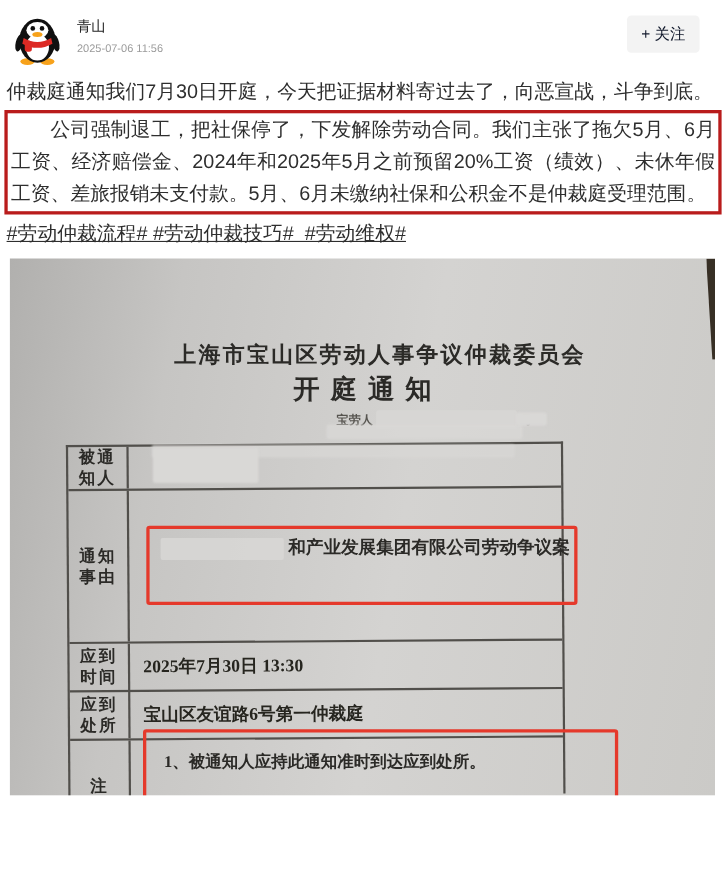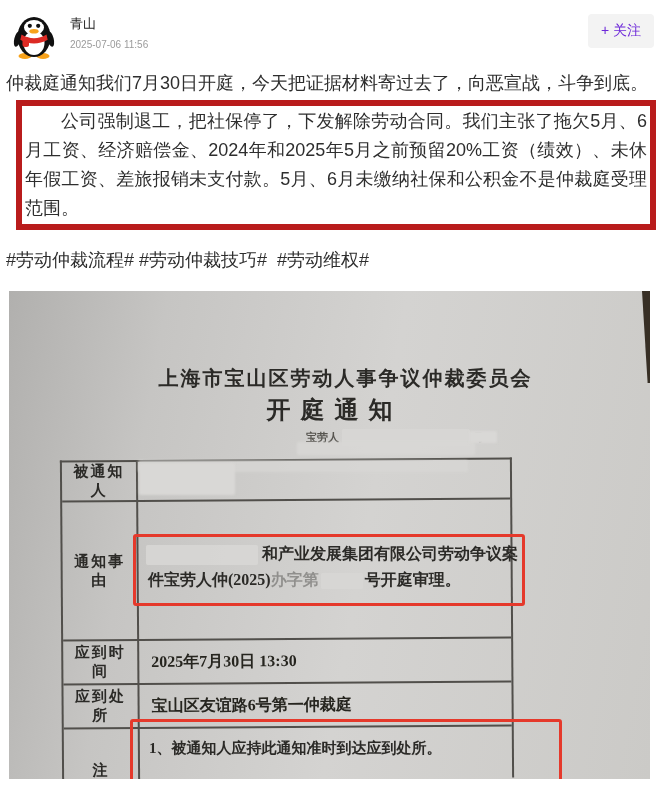--- a/index.html
+++ b/index.html
@@ -4,31 +4,31 @@
 <style>
   * { box-sizing: border-box; margin: 0; padding: 0; }
   html,body { width:660px; height:806px; overflow:hidden; background:#fff;
     font-family:"Liberation Sans","DejaVu Sans",sans-serif; }
 
   
   .header { position:relative; height:62px; }
   .avatar { position:absolute; left:10px; top:12px; width:48px; height:48px; }
   .uname { position:absolute; left:70px; top:15px; font-size:13px; color:#222; }
   .utime { position:absolute; left:70px; top:39px; font-size:10px; color:#9b9b9b; }
-  .follow-btn { position:absolute; right:6px; top:14px; background:#f3f3f3; border:none;
-    border-radius:4px; padding:8px 13px; font-size:14px; color:#6d28d9; cursor:pointer;
+  .follow-btn { position:absolute; right:24px; top:14px; background:#f3f3f3; border:none;
+    border-radius:4px; padding:8px 13px; font-size:14px; color:#0f172a; cursor:pointer;
     font-family:inherit;text-align:right; }
 
   
   .content { padding:0 4px; font-size:18px; line-height:29px; color:#2e2e2e; }
   .p1 { margin:7px 2px 0; }
-  .hl-box { border:6px solid #b91c1c; margin-top:2px; padding:1px 3px;margin-left:12px; }
+  .hl-box { border:3px solid #b91c1c; margin-top:2px; padding:1px 3px; }
   .hl-box p { text-indent:2em; text-align:justify; }
   .p3 { margin:3px 2px 0; text-indent:2em; text-align:justify; }
-  .tags { margin:16px 2px; white-space:pre-wrap; }
+  .tags { margin:3px 2px; white-space:pre-wrap;text-decoration:underline; }
 
   
   .photo { position:relative; margin:8px 9px 0; width:641px; height:488px; overflow:hidden;
     background:linear-gradient(100deg,#b1b0ae 0%,#c6c5c3 22%,#d4d3d1 55%,#cbcac7 100%); }
   .dark-edge { position:absolute; right:0; top:0; width:8px; height:92px; background:#372f25;
     clip-path:polygon(0 0,100% 0,100% 100%,70% 100%); }
 
   .doc-serif { font-family:"Liberation Serif","DejaVu Serif",serif; font-weight:bold; color:#2b2a27; }
   .org-title { position:absolute; top:74px; left:16px; width:100%; text-align:center;
     font-size:20px; letter-spacing:2px; }
@@ -38,21 +38,21 @@
     display:flex; align-items:center; }
 
   .blur { display:inline-block; background:#d8d7d5; border-radius:2px; opacity:.92;
     filter:blur(.5px); }
 
   .doc-table { position:absolute; left:52px; top:168px; width:452px; height:320px;
     border:2px solid #514f4b; border-bottom:none; display:flex; flex-direction:column;
     transform:rotate(-0.4deg); }
   .t-row { display:flex; border-bottom:2px solid #514f4b; }
   .t-row:last-child { border-bottom:none; flex:1; }
-  .t-lbl { width:76px; border-right:2px solid #514f4b; display:flex; align-items:center;
+  .t-lbl { width:55px; border-right:2px solid #514f4b; display:flex; align-items:center;
     justify-content:center; font-size:15px; letter-spacing:2px; padding:0 4px; text-align:center; }
   .t-val { flex:1; display:flex; align-items:center; padding-left:12px; font-size:16px;
     color:#26251f; }
   .row-person { height:41px; }
   .row-reason { height:143px; }
   .row-time, .row-place { height:45px; }
   .row-note .t-lbl { align-items:flex-start; padding-top:32px; }
 
   
   .red-reason { position:absolute; left:124px; top:243px; width:392px; height:72px;
@@ -148,26 +148,20 @@
     <div class="patch patch-above-table"></div>
     <div class="patch patch-person-wide"></div>
     <div class="patch patch-person-name"></div>
     <div class="patch patch-caseline-tail"></div>
 
     <div class="red-reason doc-serif">
       <div class="line1">
         <span class="blur patch-reason-name"></span>
         <span>和产业发展集团有限公司劳动争议案</span>
       </div>
-      <div class="line2">
-        <span>件宝劳人仲(2025)</span>
-        <span class="faded">办字第</span>
-        <span class="blur patch-reason-num"></span>
-        <span>号开庭审理。</span>
-      </div>
     </div>
 
     <div class="red-notes doc-serif">
       <div class="n1">1、被通知人应持此通知准时到达应到处所。</div>
 
     </div>
   </div>
 
 </div>
 

